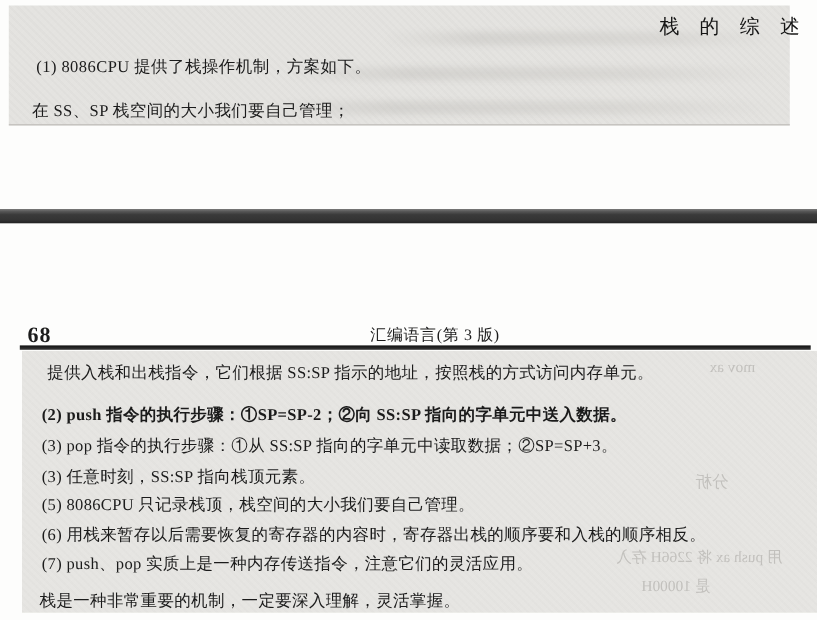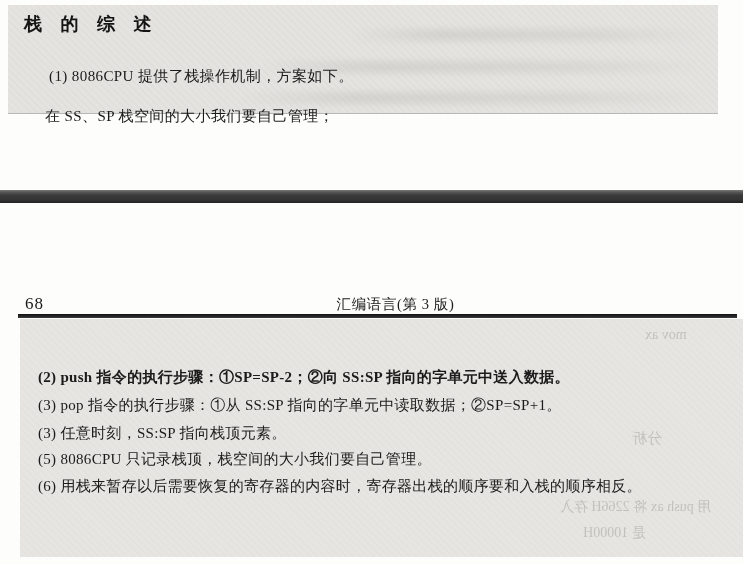--- a/index.html
+++ b/index.html
@@ -22,30 +22,30 @@
     background-image:
       repeating-linear-gradient(45deg, rgba(0,0,0,0.015) 0 2px, transparent 2px 5px),
       repeating-linear-gradient(-45deg, rgba(255,255,255,0.03) 0 1px, transparent 1px 4px);
     border-bottom: 1px solid #b9b7b3;
   }
   .section-title {
     position: absolute;
     left: 0; top: 7px;
     width: 100%;
     margin: 0;
-    text-align: left;
+    text-align: right;
     transform: translateX(16px);
     font-size: 18px;
-    font-weight: bold;
+    font-weight: normal;
     letter-spacing: 7px;
     color: #141414;
   }
   .t-line {
     position: absolute;
-    margin: 16px;
+    margin: 0;
     font-size: 15px;
     letter-spacing: 0.4px;
     white-space: nowrap;
     text-align: center;
   }
   .t-line-1 { left: 25px; top: 46px; }
   .t-line-2 { left: 21px; top: 86px; }
 
   .smudge {
     position: absolute;
@@ -64,22 +64,22 @@
     position: absolute;
     left: 0; top: 190px;
     width: 743px; height: 13px;
     background: linear-gradient(#7a7a7a 0%, #555 18%, #3a3a3a 40%, #343434 75%, #222 100%);
   }
 
   
   .page-number {
     position: absolute;
     left: 25px; top: 294px;
-    font-size: 17px;
-    font-weight: 400;
+    font-size: 20px;
+    font-weight: 700;
     letter-spacing: 1px;
     text-align: right;
   }
   .running-header {
     position: absolute;
     left: 0; top: 295px;
     width: 743px;
     text-align: center;
     transform: translateX(24px);
     font-size: 14.5px;
@@ -148,25 +148,28 @@
   </section>
 
   <div class="spine-band"></div>
 
   <section>
     <div class="page-number">68</div>
     <div class="running-header">汇编语言(第 3 版)</div>
     <div class="header-rule"></div>
 
     <div class="content-block">
+      <p class="b-line b-intro">提供入栈和出栈指令，它们根据 SS:SP 指示的地址，按照栈的方式访问内存单元。</p>
       <p class="b-line b-item-0">(2) push 指令的执行步骤：①SP=SP-2；②向 SS:SP 指向的字单元中送入数据。</p>
-      <p class="b-line b-item-1">(3) pop 指令的执行步骤：①从 SS:SP 指向的字单元中读取数据；②SP=SP+1。</p>
+      <p class="b-line b-item-1">(3) pop 指令的执行步骤：①从 SS:SP 指向的字单元中读取数据；②SP=SP+3。</p>
       <p class="b-line b-item-2">(3) 任意时刻，SS:SP 指向栈顶元素。</p>
       <p class="b-line b-item-3">(5) 8086CPU 只记录栈顶，栈空间的大小我们要自己管理。</p>
       <p class="b-line b-item-4">(6) 用栈来暂存以后需要恢复的寄存器的内容时，寄存器出栈的顺序要和入栈的顺序相反。</p>
+      <p class="b-line b-item-5">(7) push、pop 实质上是一种内存传送指令，注意它们的灵活应用。</p>
+      <p class="b-line b-closing">栈是一种非常重要的机制，一定要深入理解，灵活掌握。</p>
 
       <p class="ghost ghost-1">mov ax</p>
       <p class="ghost ghost-2">分析</p>
       <p class="ghost ghost-3">用 push ax 将 2266H 存入</p>
       <p class="ghost ghost-4">是 10000H</p>
     </div>
   </section>
 
 </div>
 

